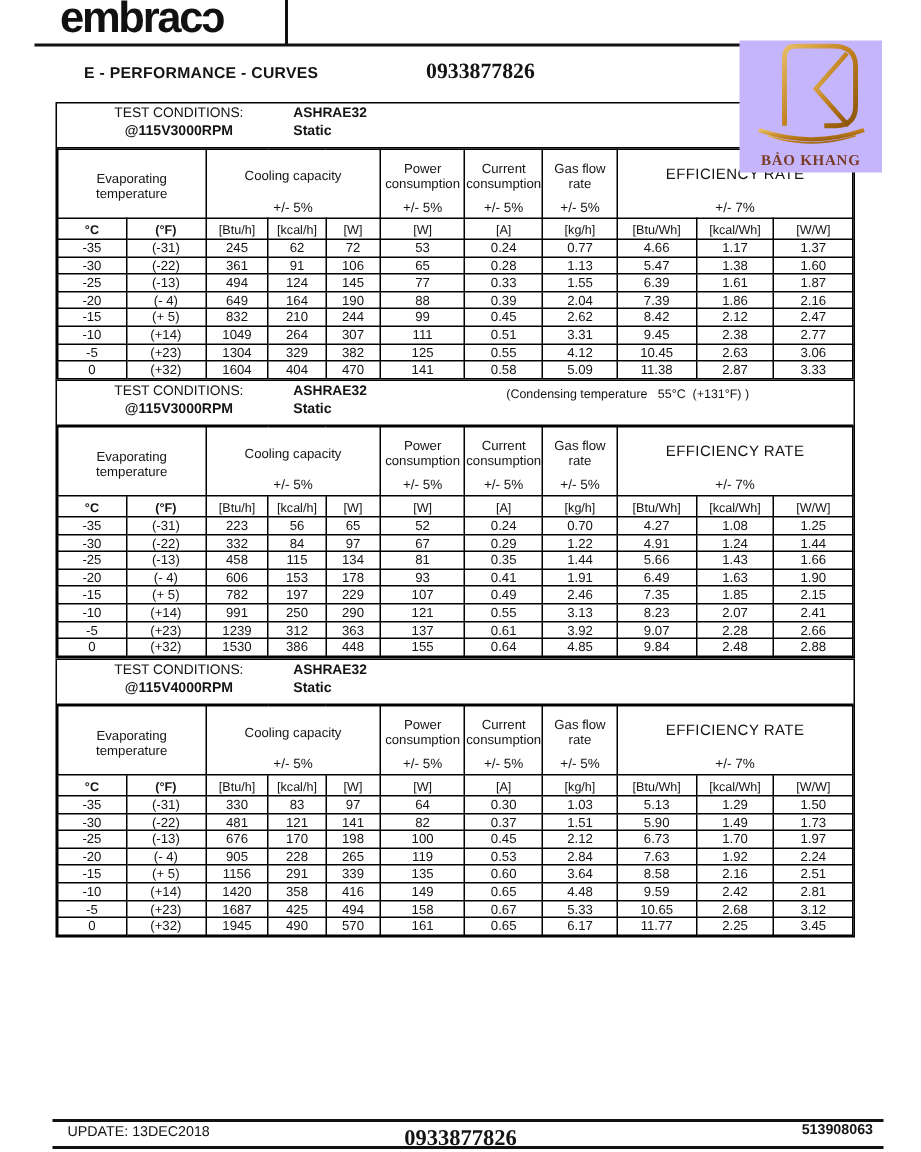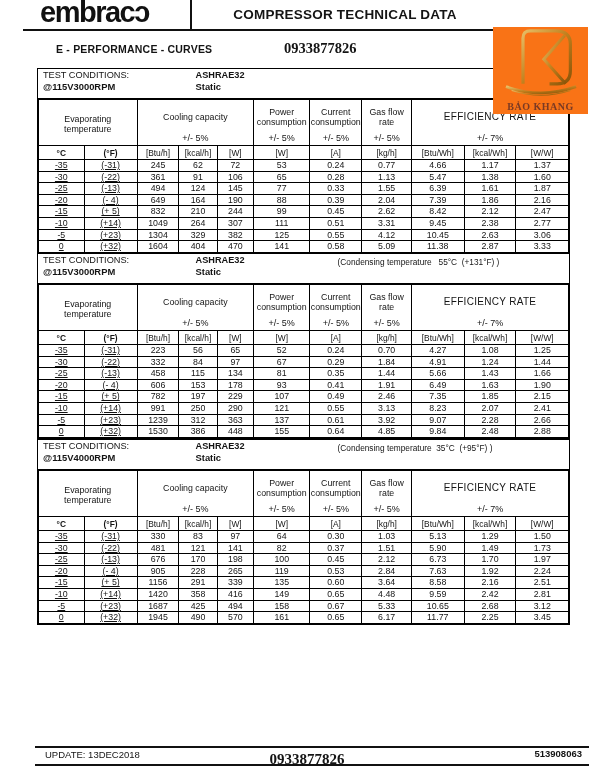--- a/index.html
+++ b/index.html
@@ -12,69 +12,68 @@
   .hdr-divider{position:absolute;left:190px;top:0;width:2px;height:30px;background:#111;}
   .hdr-title{position:absolute;left:200px;top:7px;width:290px;text-align:center;font-size:13.5px;font-weight:bold;letter-spacing:0.2px;}
   .rule1{position:absolute;left:23px;top:29px;width:510px;height:2px;background:#111;}
 
   .section-row{position:absolute;left:16px;top:40px;width:614px;height:18px;}
   .section-label{position:absolute;left:40px;top:3px;font-size:10.5px;font-weight:bold;letter-spacing:0.2px;}
   .section-phone{position:absolute;left:268px;top:0;font-family:"Liberation Serif","DejaVu Serif",serif;font-size:14.5px;font-weight:bold;}
   .rule2{position:absolute;left:33px;top:59px;width:500px;height:2px;border-top:2.5px solid #000;border-bottom:1px solid #000;}
 
   
-  .watermark{position:absolute;right:1px;top:27px;width:95px;background:#f97316;z-index:9;text-align:center;padding-bottom:2px;}
+  .watermark{position:absolute;right:1px;top:27px;width:95px;background:#c4b5fd;z-index:9;text-align:center;padding-bottom:2px;}
   .wm-name{font-family:"Liberation Serif","DejaVu Serif",serif;font-size:10px;font-weight:bold;letter-spacing:0.5px;color:#7a3a24;margin-top:-2px;}
 
   
   .tblock{position:absolute;left:37px;width:531px;border:1.5px solid #000;background:#fff;}
   .tb1{top:68px;}
   .tb2{top:253px;}
   .tb3{top:439px;}
   .conds{display:flex;height:30px;border-bottom:1px solid #000;padding:1px 0 1px 5px;box-sizing:border-box;}
-  .c-left{width:29%;}
+  .c-left{width:29%;text-align:center;}
   .c-mid{width:27%;}
   .c-right{width:44%;font-size:8.3px;padding-top:2px;white-space:pre;}
   .c-line1{font-size:9.2px;}
   .c-line2{font-size:9.4px;font-weight:bold;margin-top:1px;}
   .c-mid .c-line1,.c-mid .c-line2{font-weight:bold;}
 
   table.perf{width:100%;border-collapse:collapse;table-layout:fixed;}
   table.perf th,table.perf td{border:1px solid #000;padding:0;text-align:center;font-weight:normal;overflow:hidden;}
   tr.grow th{height:45px;vertical-align:top;}
   .gcell{display:flex;flex-direction:column;height:45px;}
   .glabel{font-size:8.8px;line-height:10px;margin:auto auto 0 auto;padding-top:3px;}
   .glabel.one{margin:auto;}
   .glabel.evapl{max-width:64px;}
   .glabel.eff{font-size:10px;letter-spacing:0.3px;}
   .gtol{font-size:9px;margin:auto auto 2px auto;padding-top:3px;}
   tr.urow th{height:13px;font-size:8.4px;line-height:12px;}
   tr.urow th.ub{font-weight:bold;}
   td.d{height:10.6px;font-size:8.8px;line-height:10.5px;}
-  td.c0,td.c1{font-weight:bold;text-decoration:underline;}
+  td.c0,td.c1{font-weight:bold;}
   td.c0{border-right:none;}
   td.c1{border-left:none;}
 
   
   .footer{position:absolute;left:0;top:0;width:614px;height:768px;pointer-events:none;}
   .f-line1{position:absolute;left:35px;top:746px;width:565px;height:2px;background:#111;}
   .f-line2{position:absolute;left:35px;top:764px;width:565px;height:1.5px;background:#111;}
   .f-update{position:absolute;left:45px;top:749px;font-size:9.5px;}
   .f-code{position:absolute;right:32px;top:748px;font-size:9.5px;font-weight:bold;}
   .f-phone{position:absolute;left:50%;transform:translateX(-50%);top:751px;font-family:"Liberation Serif","DejaVu Serif",serif;font-size:15px;font-weight:bold;}
 </style>
 </head>
 <body>
 
 <div class="page">
 
   <div class="hdr">
     <div class="logo">embracɔ</div>
     <div class="hdr-divider"></div>
-    <div class="hdr-title">COMPRESSOR TECHNICAL DATA</div>
     <div class="rule1"></div>
   </div>
 
   <div class="section-row">
     <span class="section-label">E - PERFORMANCE - CURVES</span>
     <span class="section-phone">0933877826</span>
     <div class="rule2"></div>
   </div>
 
   <div class="watermark">
@@ -374,21 +373,21 @@
             <td class="d c10">1.25</td>
           </tr>
           <tr>
             <td class="d c0">-30</td>
             <td class="d c1">(-22)</td>
             <td class="d c2">332</td>
             <td class="d c3">84</td>
             <td class="d c4">97</td>
             <td class="d c5">67</td>
             <td class="d c6">0.29</td>
-            <td class="d c7">1.84</td>
+            <td class="d c7">1.22</td>
             <td class="d c8">4.91</td>
             <td class="d c9">1.24</td>
             <td class="d c10">1.44</td>
           </tr>
           <tr>
             <td class="d c0">-25</td>
             <td class="d c1">(-13)</td>
             <td class="d c2">458</td>
             <td class="d c3">115</td>
             <td class="d c4">134</td>
@@ -471,21 +470,20 @@
   <section class="tblock tb3">
     <div class="conds">
       <div class="c-left">
         <div class="c-line1">TEST CONDITIONS:</div>
         <div class="c-line2">@115V4000RPM</div>
       </div>
       <div class="c-mid">
         <div class="c-line1">ASHRAE32</div>
         <div class="c-line2">Static</div>
       </div>
-      <div class="c-right">(Condensing temperature  35°C  (+95°F) )</div>
     </div>
     <table class="perf">
       <colgroup>
         <col style="width:8.6%">
           <col style="width:10.0%">
           <col style="width:7.9%">
           <col style="width:7.2%">
           <col style="width:6.9%">
         <col style="width:10.6%">
           <col style="width:9.8%">

